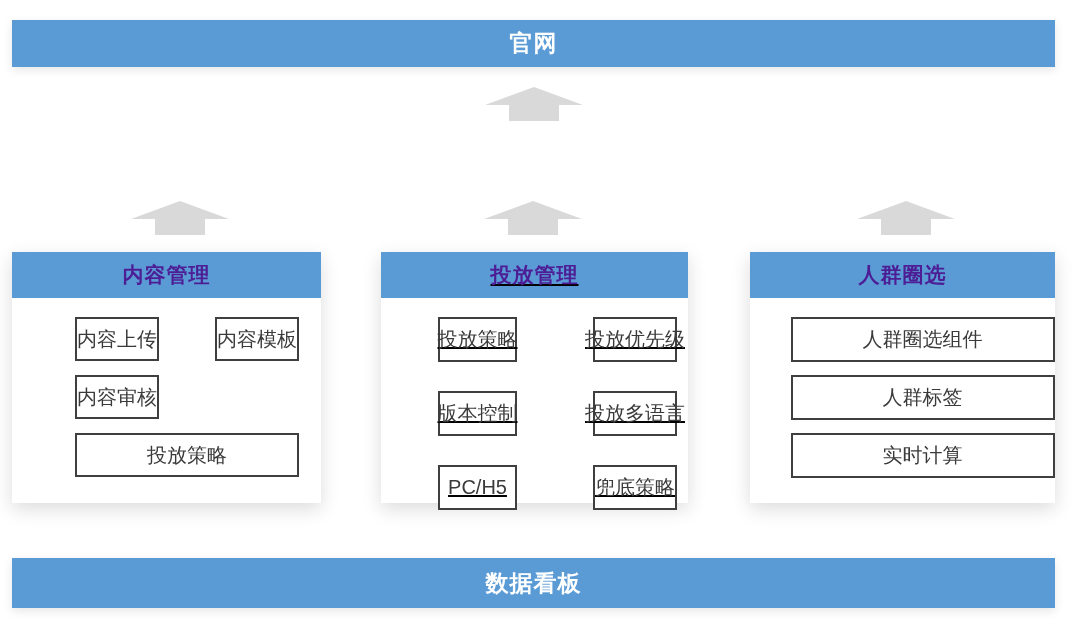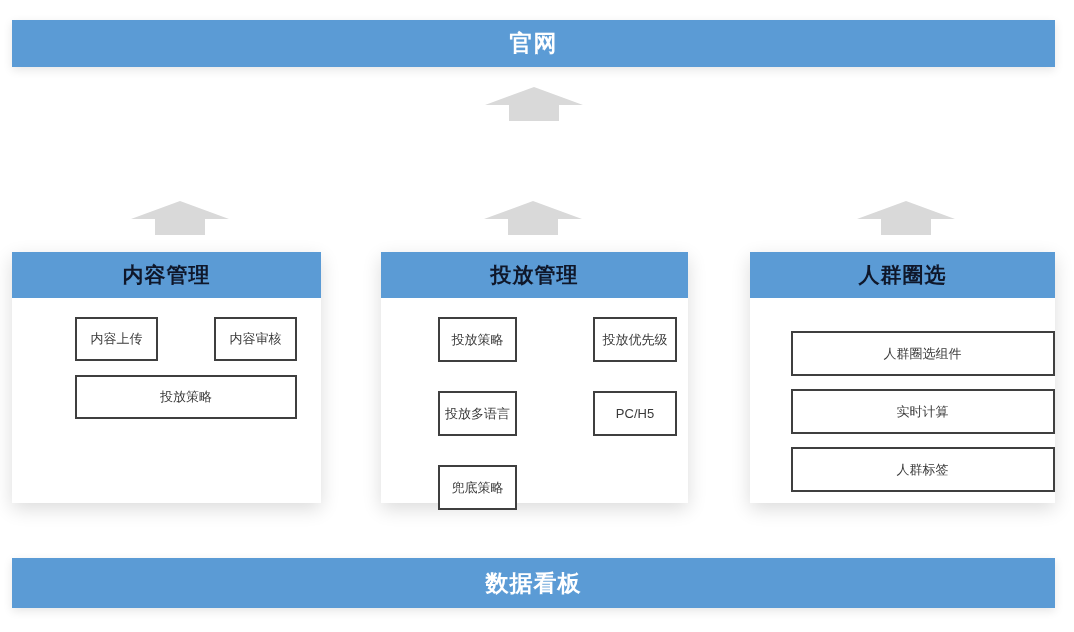--- a/index.html
+++ b/index.html
@@ -65,40 +65,40 @@
 
   
   .column {
     position: absolute;
     top: 252px;
     height: 251px;
     background: #ffffff;
     box-shadow: 0 6px 18px rgba(0,0,0,0.14);
   }
   #col-content  { left: 12px;  width: 309px; }
-  #col-delivery { left: 381px; width: 307px; }
+  #col-delivery { left: 381px; width: 307px; text-decoration: underline; }
   #col-audience { left: 750px; width: 305px; font-family: Liberation Mono, monospace; }
 
   .col-header {
     height: 46px;
     background: var(--blue);
-    color: #0f172a;
+    color: #4c1d95;
     font-size: 21px;
     font-weight: bold;
     letter-spacing: 1px;
     display: flex;
     align-items: center;
     justify-content: center;
   }
 
   .box {
     background: #ffffff;
     border: 2px solid var(--border);
     color: var(--box_text);
-    font-size: 13px;
+    font-size: 20px;
     display: flex;
     align-items: center;
     justify-content: center;
     box-sizing: border-box;
     white-space: nowrap;
     margin-left: 40px;
   }
 
   
   .body-grid-1 {
@@ -119,21 +119,21 @@
     row-gap: 29px;
     padding: 19px 11px 0 17px;
   }
 
   
   .body-stack {
     display: flex;
     flex-direction: column;
     align-items: center;
     gap: 13px;
-    padding-top: 33px;
+    padding-top: 19px;
   }
   .body-stack .box { width: 264px; height: 45px; }
 </style>
 </head>
 <body>
 
 <div id="stage">
 
   <div class="bar" id="bar-site">
     <span>官网</span>
@@ -157,46 +157,48 @@
     <div class="head"></div>
     <div class="stem"></div>
   </div>
 
   <div class="column" id="col-content">
     <div class="col-header">
       <span>内容管理</span>
     </div>
     <div class="body-grid-1">
       <div class="box">内容上传</div>
+      <div class="box">内容模板</div>
       <div class="box">内容审核</div>
       <div class="box span2">投放策略</div>
     </div>
   </div>
 
   <div class="column" id="col-delivery">
     <div class="col-header">
       <span>投放管理</span>
     </div>
     <div class="body-grid-2">
       <div class="box">投放策略</div>
       <div class="box">投放优先级</div>
+      <div class="box">版本控制</div>
       <div class="box">投放多语言</div>
       <div class="box">PC/H5</div>
       <div class="box">兜底策略</div>
     </div>
   </div>
 
   <div class="column" id="col-audience">
     <div class="col-header">
       <span>人群圈选</span>
     </div>
     <div class="body-stack">
       <div class="box">人群圈选组件</div>
+      <div class="box">人群标签</div>
       <div class="box">实时计算</div>
-      <div class="box">人群标签</div>
     </div>
   </div>
 
   <div class="bar" id="bar-dashboard">
     <span>数据看板</span>
   </div>
 
 </div>
 
 </body></html>

